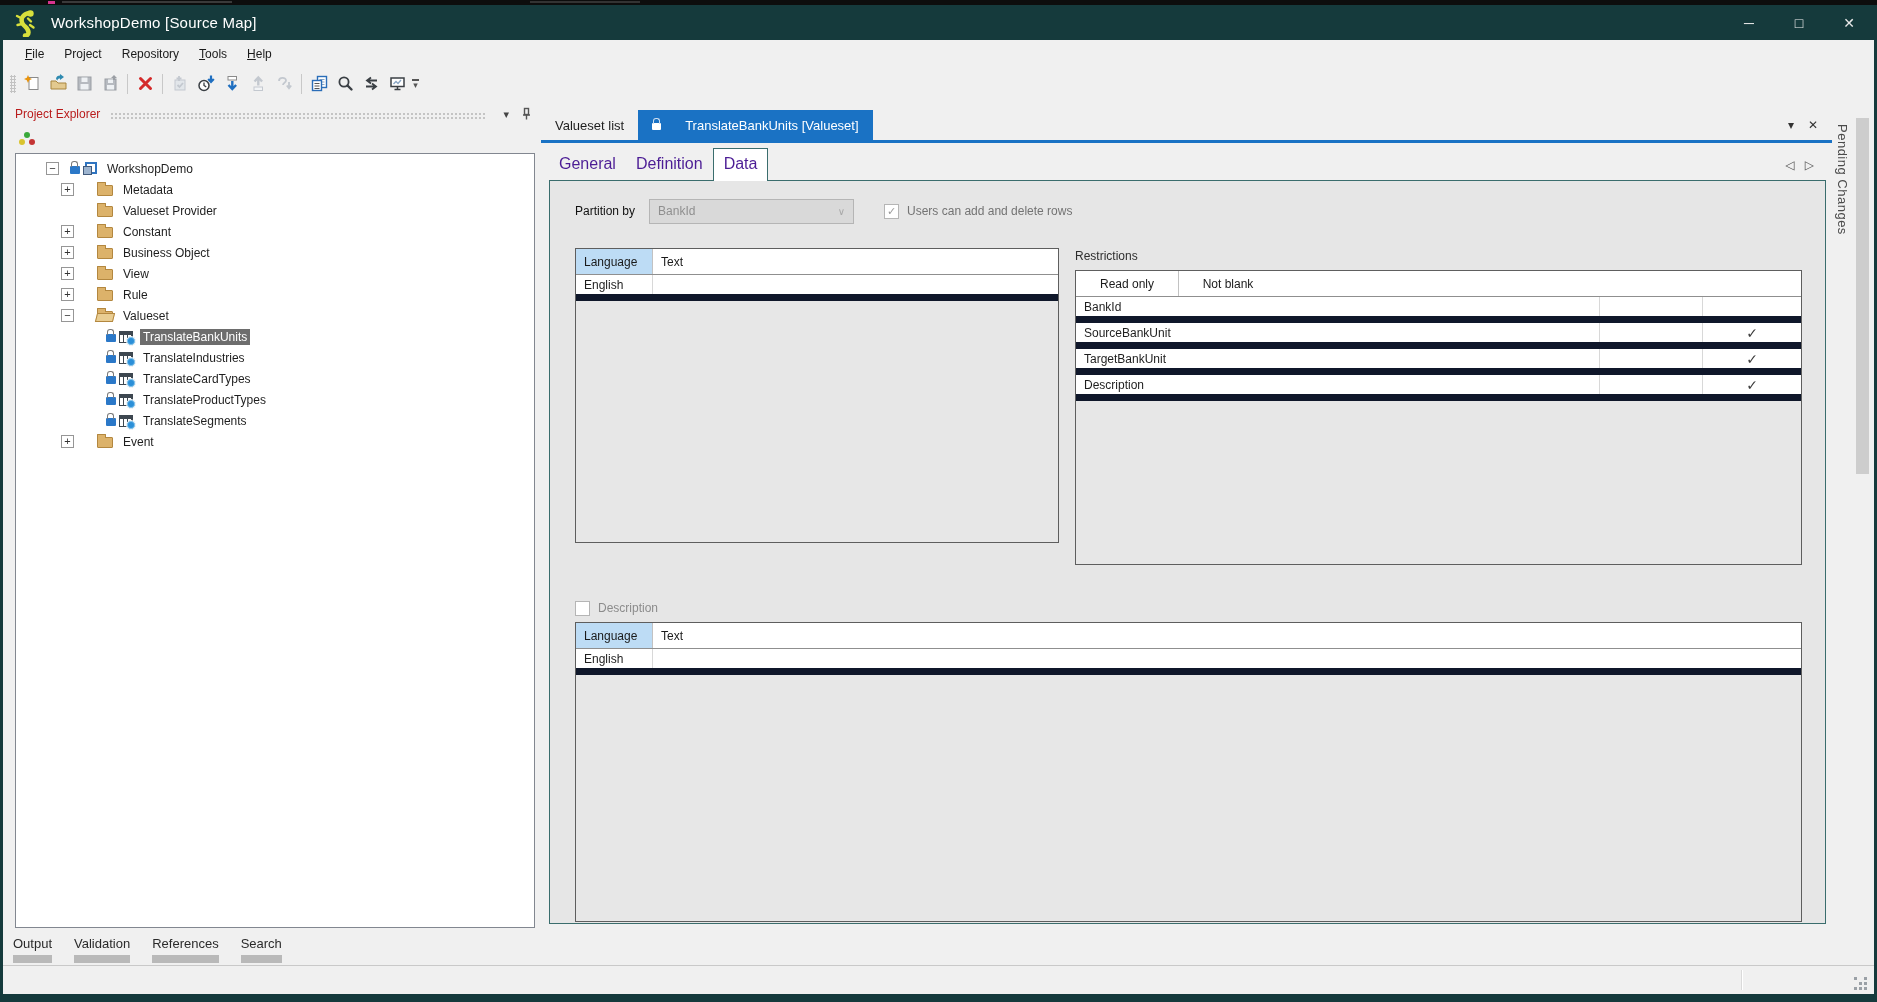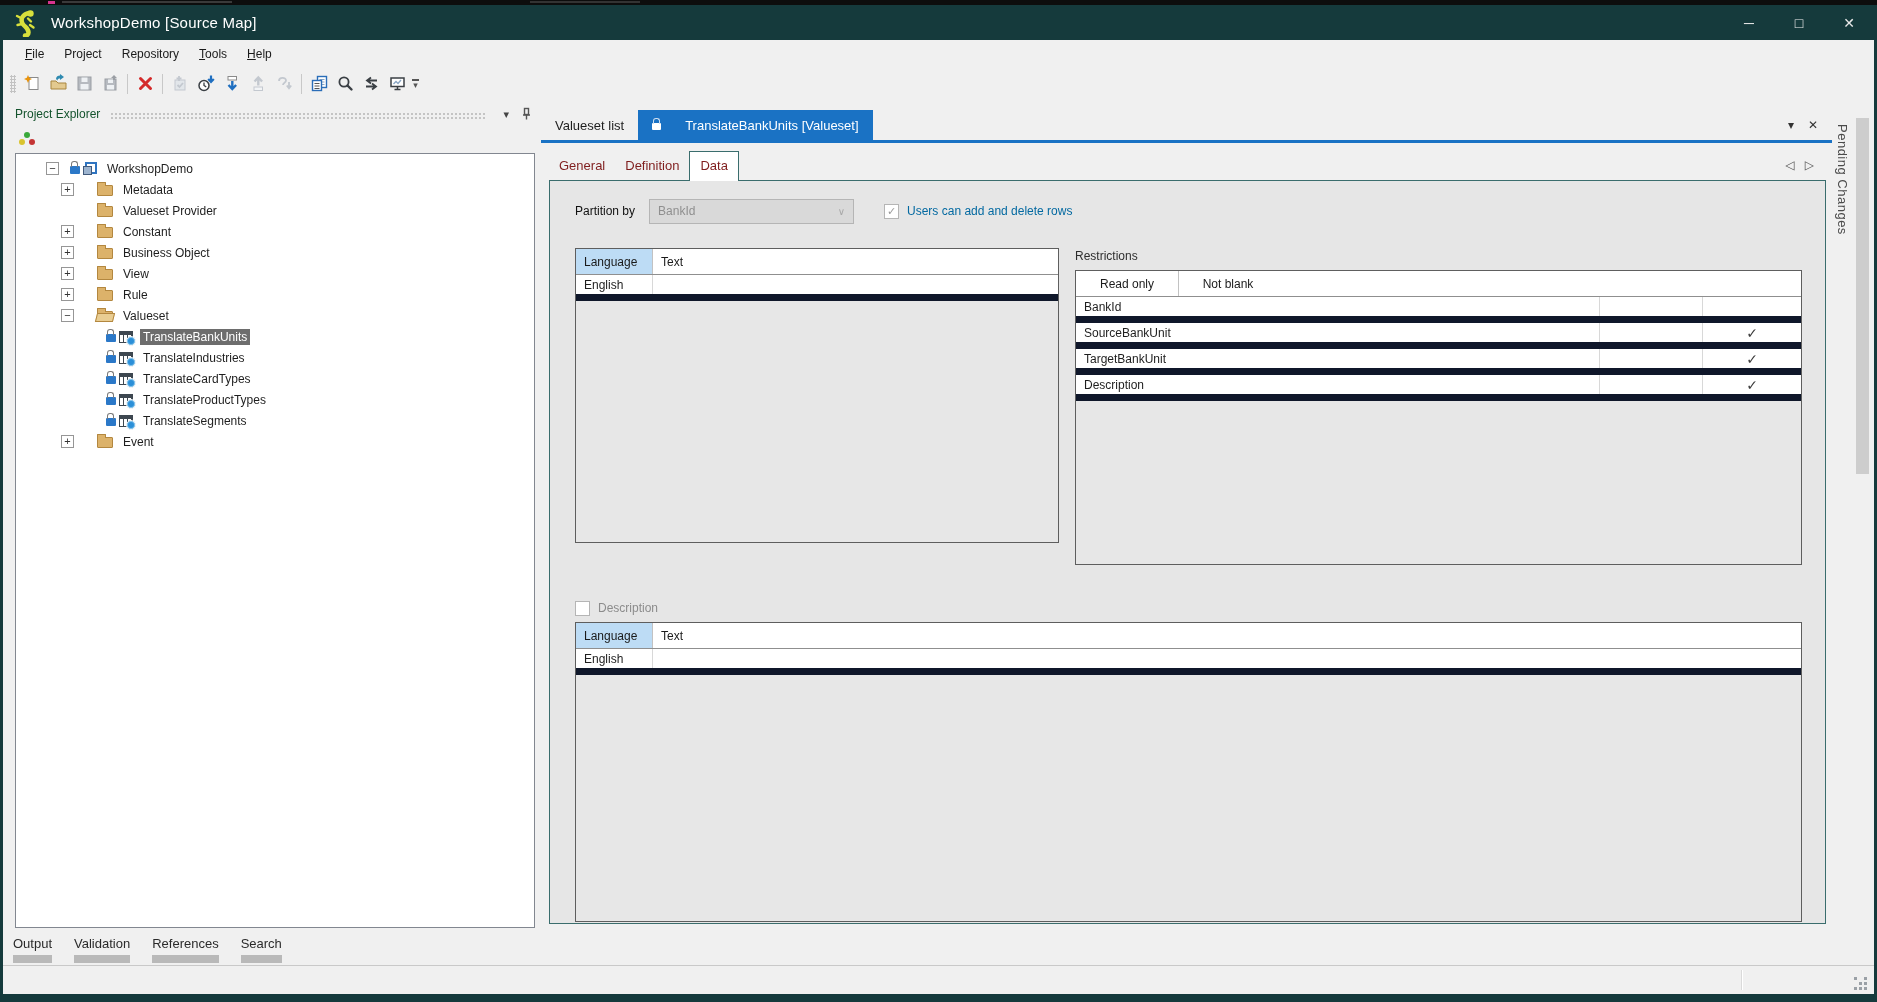--- a/index.html
+++ b/index.html
@@ -35,21 +35,21 @@
   .tb-sep { width:1px; height:20px; background:#c8c8c8; margin:0 4px; }
   .tb-caret { font-size:9px; color:#555; margin-left:2px; display:flex; flex-direction:column; align-items:center; line-height:5px; }
   .tb-caret b { display:block; width:7px; height:1.5px; background:#555; margin-bottom:2px; }
 
   
   .dock-row { flex:1; display:flex; padding:0 0 0 8px; background:#f0f0f0; min-height:0; }
 
   
   .left-panel { width:530px; flex:none; display:flex; flex-direction:column; }
   .pe-header { height:22px; margin-top:3px; display:flex; align-items:center; padding:0 8px 0 4px; }
-  .pe-title { color:#14532d; flex:none; }
+  .pe-title { color:#b91c1c; flex:none; }
   .pe-filler { flex:1; height:8px; margin:4px 10px 0 10px; background-image:radial-gradient(circle,#c4c4c4 1px,transparent 1.2px); background-size:4px 4px; }
   .pe-caret { color:#444; font-size:11px; padding:0 6px; }
   .pin-icon { width:14px; height:14px; margin-left:4px; }
   .pe-iconrow { height:26px; display:flex; align-items:center; padding-left:8px; }
   .traffic { position:relative; width:16px; height:15px; }
   .traffic i { position:absolute; left:5px; top:1px; width:6px; height:6px; border-radius:50%; background:#3aa83a; box-shadow:-5px 7px 0 #d9c32e, 5px 7px 0 #c43434; }
   .tree-box { flex:1; margin:2px 6px 2px 4px; background:#fff; border:1px solid #828790; overflow:hidden; padding-top:4px; }
 
   .tree-row { height:21px; display:flex; align-items:center; white-space:nowrap; }
   .tree-row.lvl0 { padding-left:30px; }
@@ -80,33 +80,33 @@
   
   .main-panel { flex:1; display:flex; flex-direction:column; min-width:0; padding-right:0; }
   .doc-tabrow { height:40px; display:flex; align-items:flex-end; flex:none; }
   .doc-tab { height:30px; display:flex; align-items:center; padding:0 14px; font-size:13px; color:#1e1e1e; }
   .doc-tab.active { background:#1a72c4; color:#fff; gap:24px; }
   .tabrow-ctrls { margin-left:auto; display:flex; align-items:center; gap:14px; padding:0 14px 8px 0; color:#333; }
   .tabrow-ctrls .ctrl { font-size:12px; }
   .blue-line { height:3px; background:#1a72c4; flex:none; }
 
   .subtab-row { height:37px; display:flex; align-items:flex-end; flex:none; position:relative; padding-left:8px; }
-  .subtab { padding:6px 10px 7px 10px; color:#7f1d1d; font-size:13px; }
+  .subtab { padding:6px 10px 7px 10px; color:#4c1d95; font-size:16px; }
   .subtab.active { background:#fff; border:1px solid #3a6d6d; border-bottom:none; position:relative; z-index:2; margin-bottom:-1px; padding-bottom:8px; }
   .subtab-ctrls { margin-left:auto; display:flex; gap:10px; padding:0 18px 8px 0; color:#555; font-size:12px; }
 
   .content-panel { flex:1; margin:0 6px 6px 8px; border:1px solid #3a6d6d; background:#e6e6e6; padding:17px 23px 14px 25px; display:flex; flex-direction:column; min-height:0; }
 
   .partition-row { display:flex; align-items:center; height:26px; flex:none; }
   .partition-label { color:#111; margin-right:14px; }
   .combo { width:205px; height:25px; background:#d9d9d9; border:1px solid #b5b5b5; color:#8f8f8f; display:flex; align-items:center; padding:0 8px; }
   .combo .chev { margin-left:auto; color:#a8a8a8; font-size:10px; }
   .cbgroup { display:flex; align-items:center; gap:8px; margin-left:30px; }
   .cb { width:15px; height:15px; background:#fff; border:1px solid #b5b5b5; display:flex; align-items:center; justify-content:center; font-size:11px; color:#9a9a9a; flex:none; }
-  .cb-label { color:#0369a1; }
+  .cb-label { color:#737373; }
 
   .grids-row { display:flex; margin-top:21px; flex:none; }
   .col-left { width:484px; flex:none; display:flex; flex-direction:column; }
   .col-right { flex:1; margin-left:16px; display:flex; flex-direction:column; }
   .sect-head { height:22px; display:flex; align-items:center; gap:8px; flex:none; }
   .sect-title { color:#8c8c8c; }
   .sect-title.dark { color:#2e2e2e; }
 
   .dg { margin-top:3px; border:1px solid #5e5e5e; background:#e7e7e7; display:flex; flex-direction:column; overflow:hidden; }
   .dg.h295 { height:295px; }

